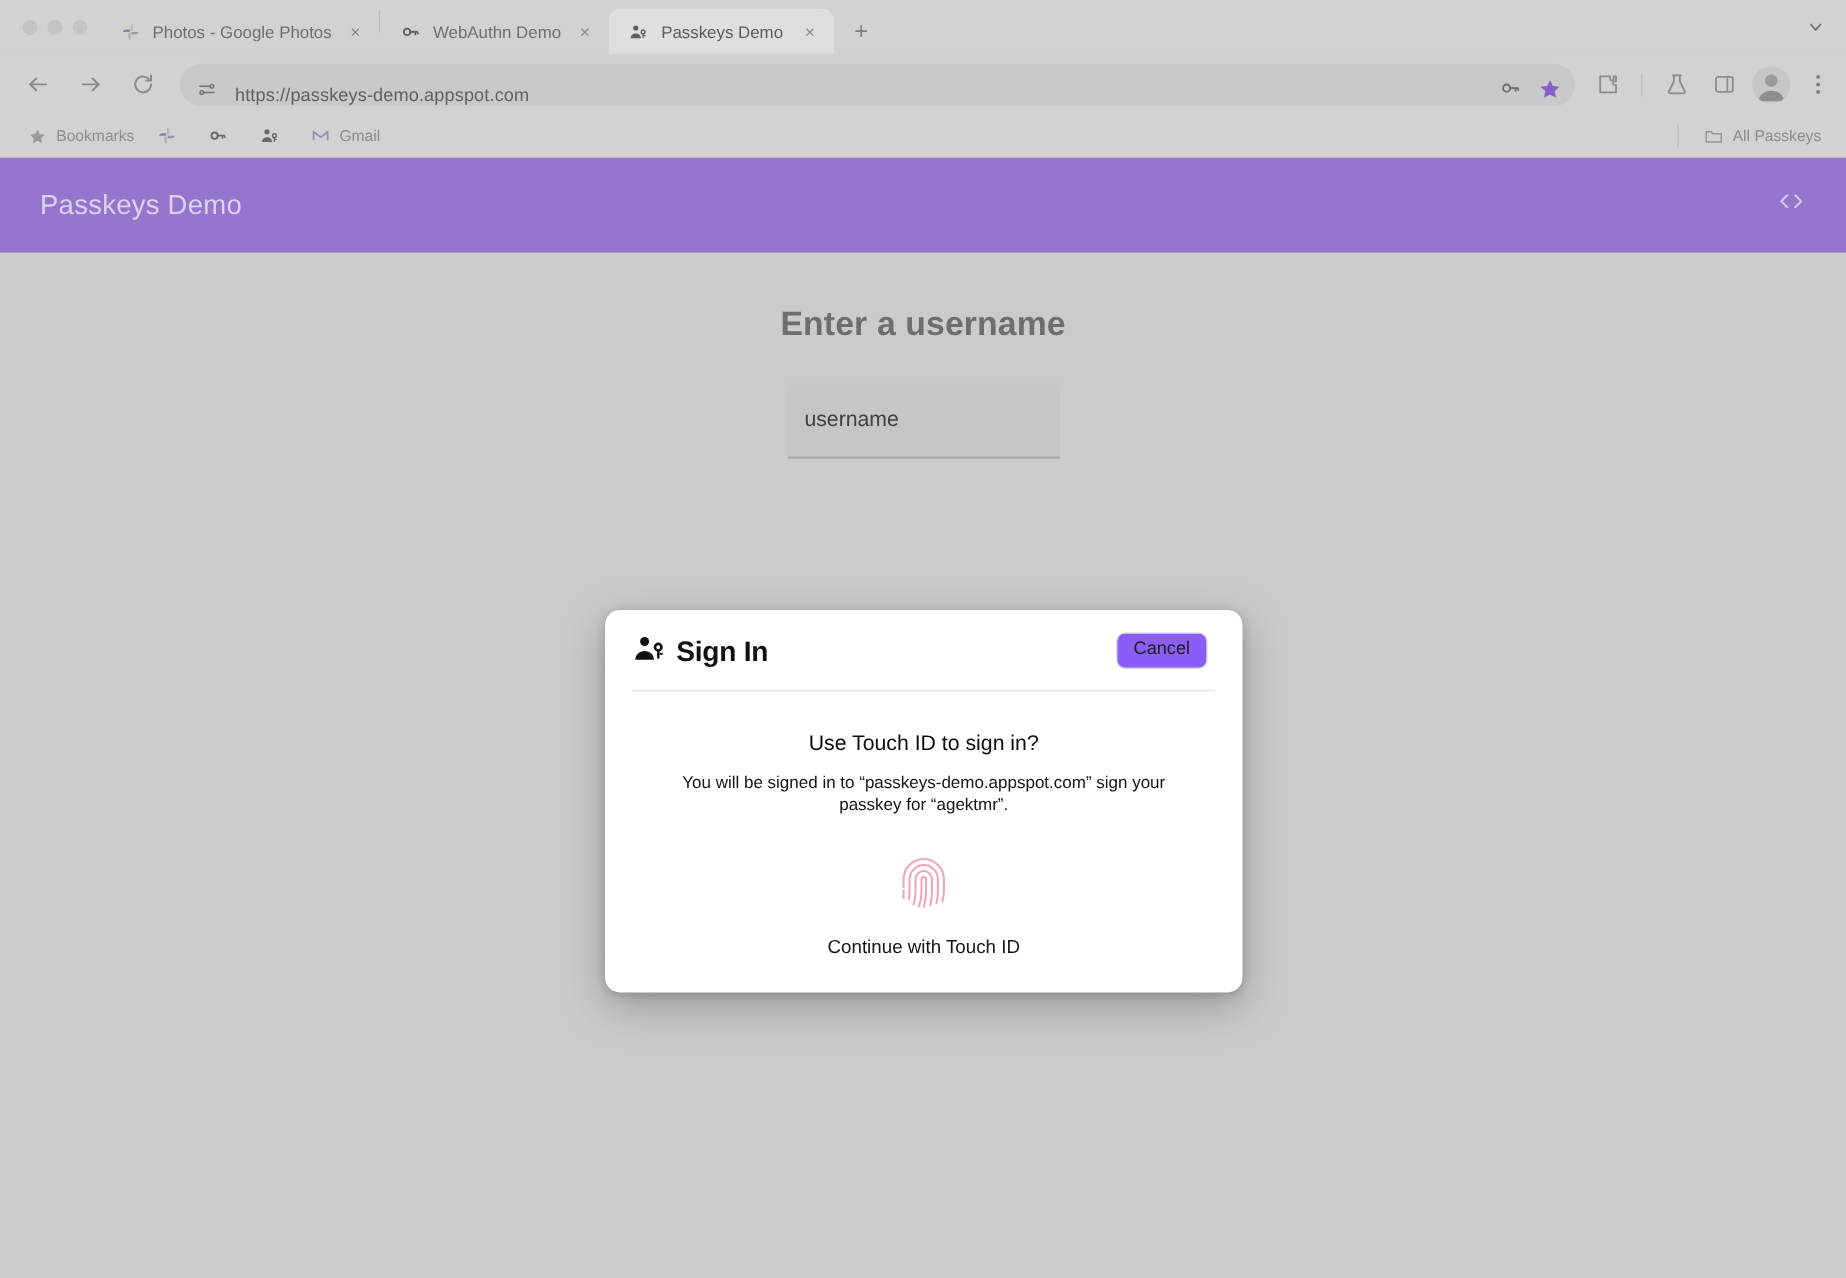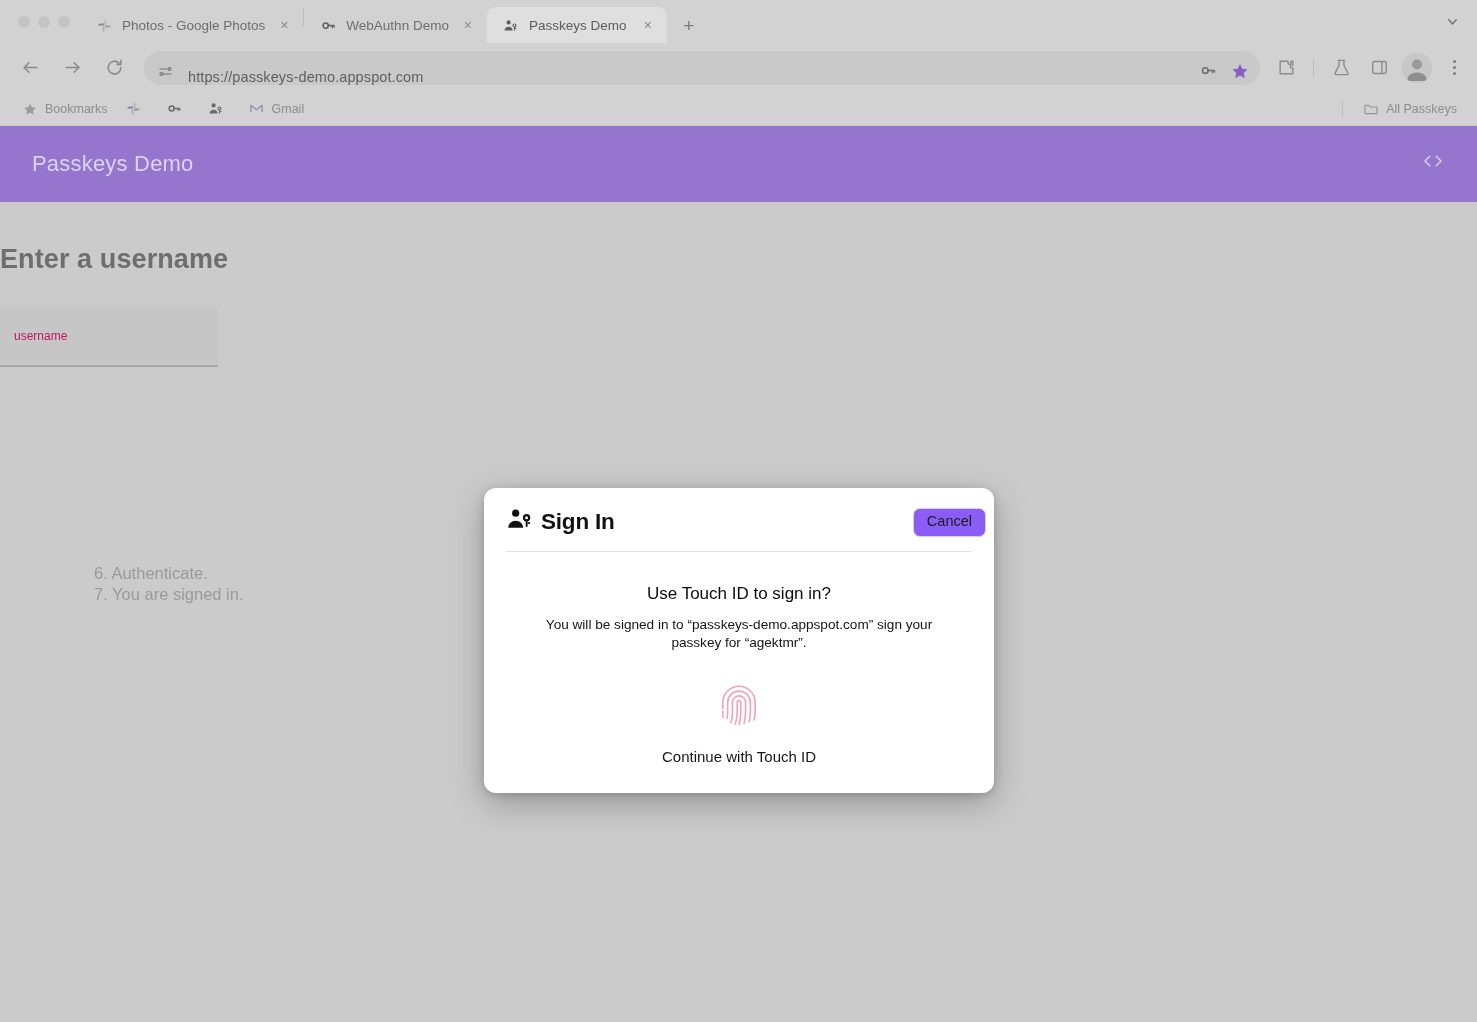--- a/index.html
+++ b/index.html
@@ -219,41 +219,42 @@
     font-size: 19px;
     color: #d6ccec;
     letter-spacing: -1px;
     font-family: "Liberation Mono", monospace;
   }
 
   .content {
     padding-top: 42px;
     display: flex;
     flex-direction: column;
+    align-items: center;
   }
   .page-heading {
     font-size: 27px;
     font-weight: bold;
     color: #6e6e6e;
     letter-spacing: 0.1px;
   }
   .username-field {
     margin-top: 32px;
     width: 218px;
     height: 60px;
     background: #c6c6c6;
     border-radius: 4px 4px 0 0;
     border-bottom: 2px solid #a9a9a9;
     display: flex;
     align-items: center;
     padding: 0 14px;
   }
   .username-field .ph {
-    font-size: 12px;
-    color: #be185d;
+    font-size: 17px;
+    color: #404040;
   }
   .steps {
     margin-top: 196px;
     color: #9a9a9a;
     font-size: 16.5px;
     line-height: 1.3;
     width: 218px;
     margin-left: 94px;
   }
   .steps li { list-style: none; white-space: nowrap; }
@@ -272,22 +273,22 @@
     top: 362px;
     width: 510px;
     background: #ffffff;
     border-radius: 12px;
     box-shadow: 0 10px 34px rgba(0,0,0,0.26), 0 2px 8px rgba(0,0,0,0.16);
     pointer-events: auto;
     overflow: hidden;
   }
   .modal-head {
     display: flex;
-    align-items: flex-end;
-    padding: 18px 8px 14px 22px;
+    align-items: flex-start;
+    padding: 18px 28px 14px 22px;
   }
   .modal-head-left {
     display: flex; align-items: center; gap: 8px;
   }
   .modal-title {
     font-size: 22.5px;
     font-weight: bold;
     color: #111;
     letter-spacing: -0.2px;
   }

